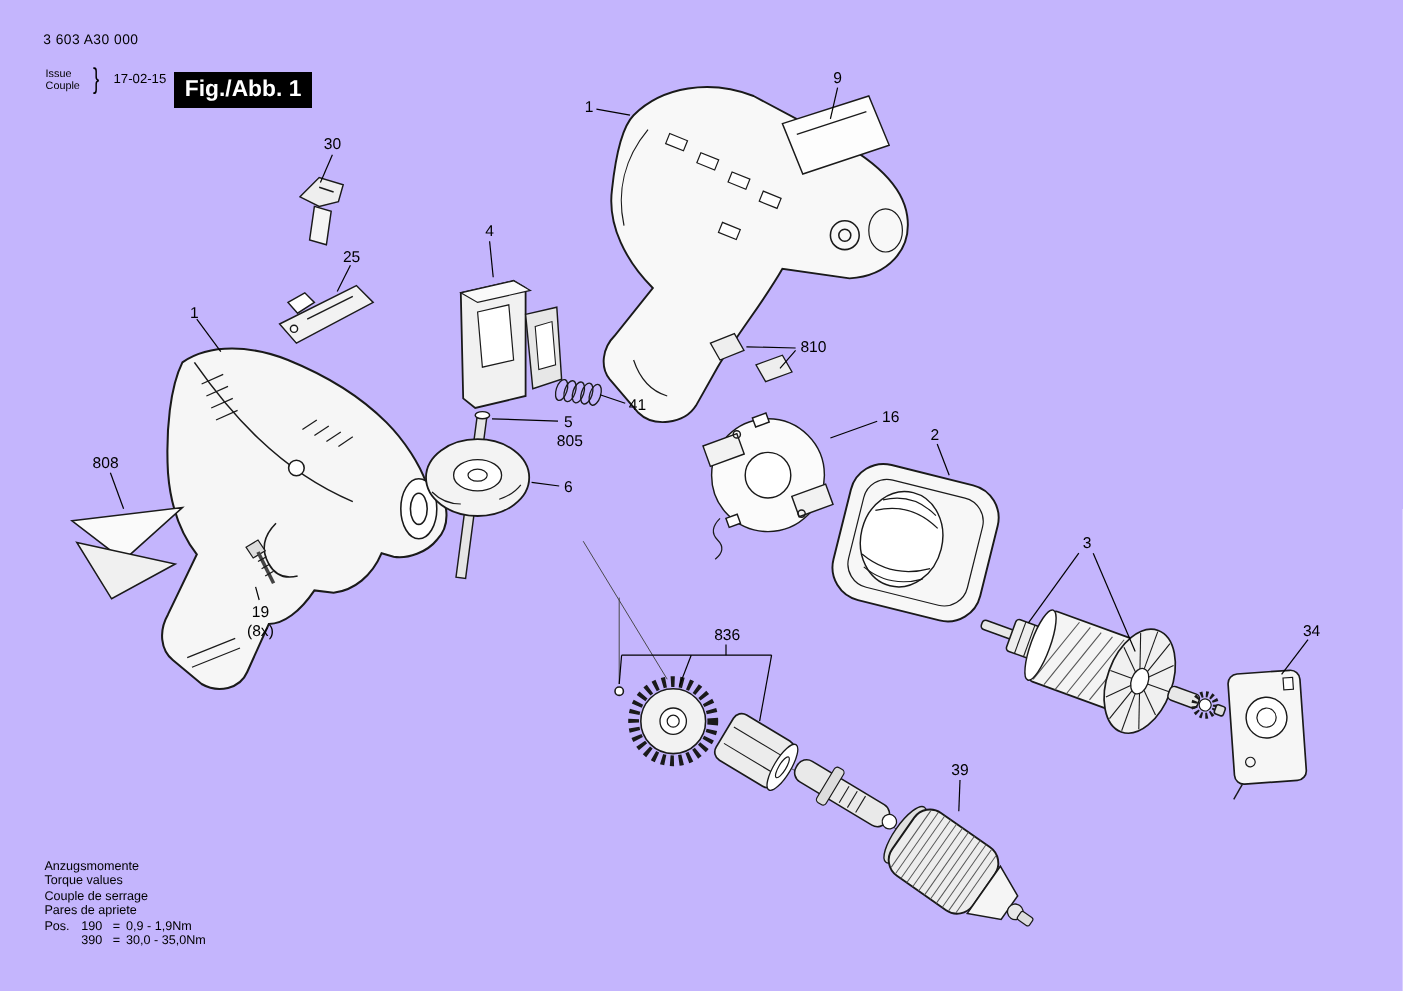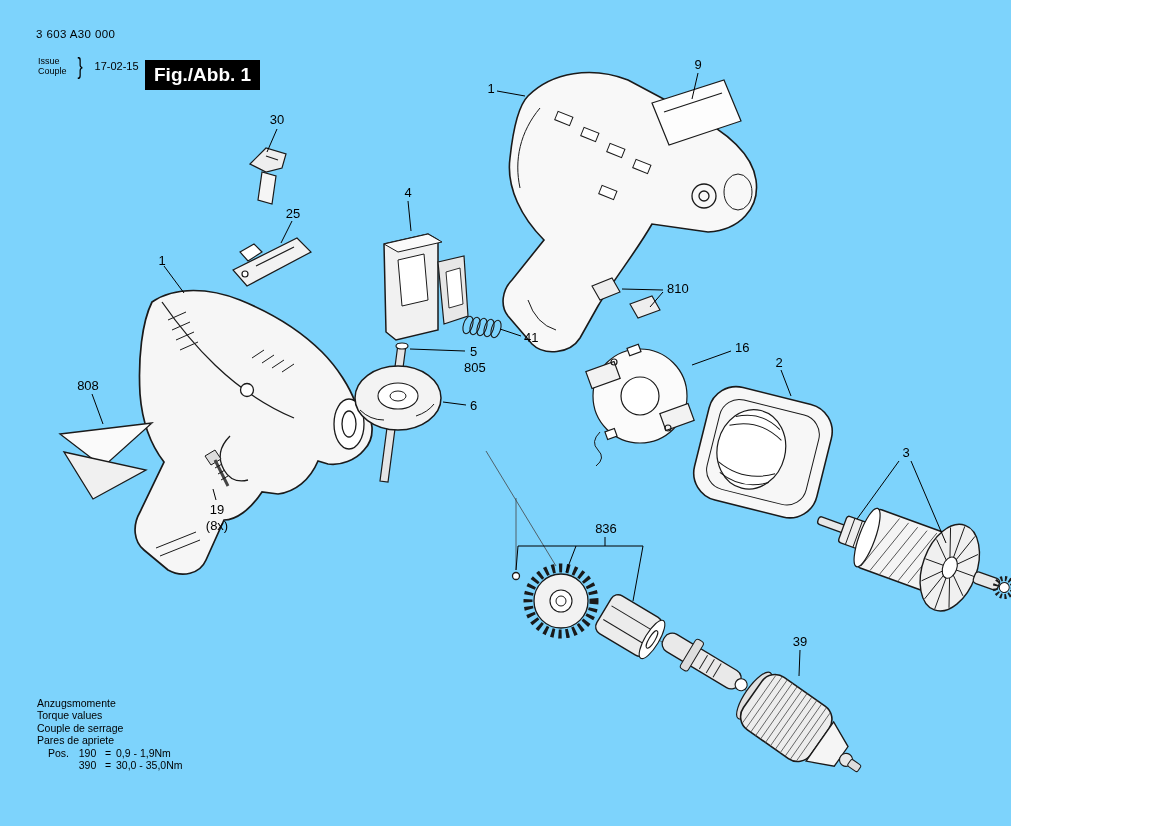--- a/index.html
+++ b/index.html
@@ -1,27 +1,27 @@
 <!DOCTYPE html>
 <html><head>
 <meta charset="utf-8">
 <style>
   html,body{margin:0;padding:0;background:#fff;}
-  .page{position:relative;width:1011px;height:826px;background:#7dd3fc;overflow:hidden;
+  .page{position:relative;width:1169px;height:826px;background:#c4b5fd;overflow:hidden;
         font-family:"Liberation Sans","DejaVu Sans",sans-serif;color:#000;}
   .abs{position:absolute;}
   .partnum{left:36px;top:28px;font-size:11.5px;letter-spacing:.4px;}
   .issuewrap{left:38px;top:55px;display:flex;align-items:center;gap:9px;}
   .issuecol{font-size:9px;line-height:10.5px;}
   .brace{font-size:24px;font-weight:300;transform:scaleX(.65);line-height:22px;}
   .date{font-size:11px;padding-left:2px;}
   .figbox{left:145px;top:60px;background:#000;color:#fff;font-weight:bold;
           font-size:19px;padding:4px 9px;}
-  .torque{left:37px;top:697px;font-size:10.5px;line-height:12.4px;}
-  .trow{display:grid;grid-template-columns:27px 25px 16px auto;margin-left:11px;}
+  .torque{left:37px;top:716px;font-size:10.5px;line-height:12.4px;}
+  .trow{display:grid;grid-template-columns:27px 25px 16px auto;}
   .tprefix{text-align:left;}
   .tpos{text-align:center;}
   .teq{text-align:center;}
   .footer{left:1003px;top:737px;font-size:10.5px;line-height:12.4px;}
   svg.diagram{position:absolute;left:0;top:0;}
   text.plabel{font-size:13px;fill:#000;stroke:none;font-family:"Liberation Sans","DejaVu Sans",sans-serif;}
 </style>
 </head>
 <body>
 

